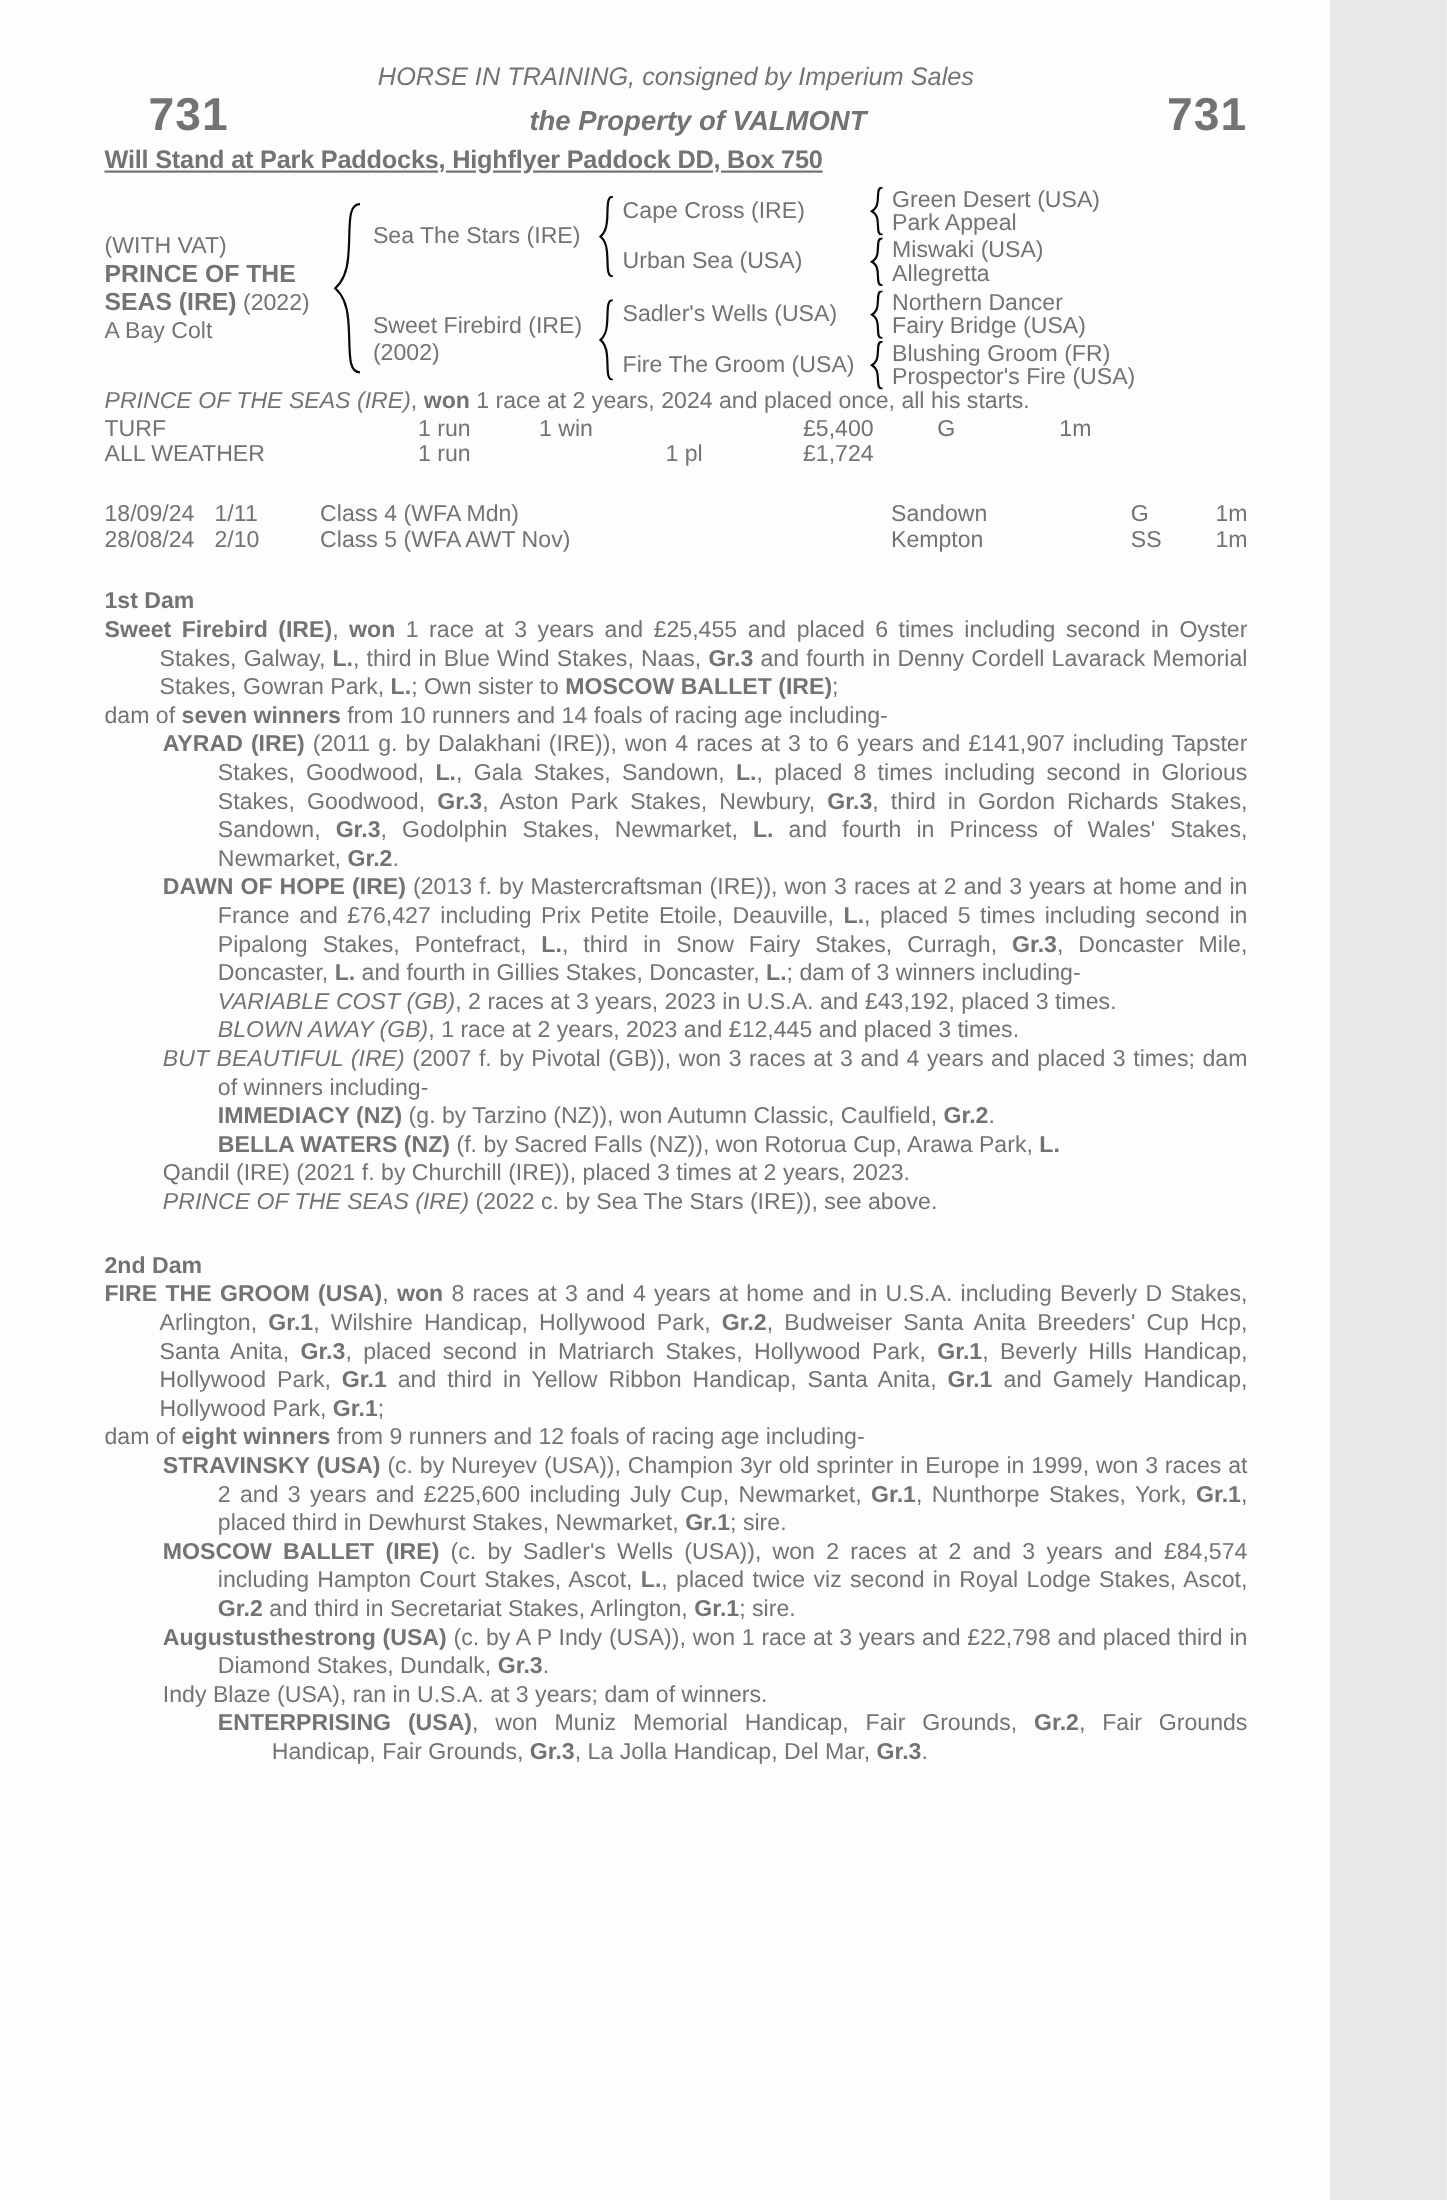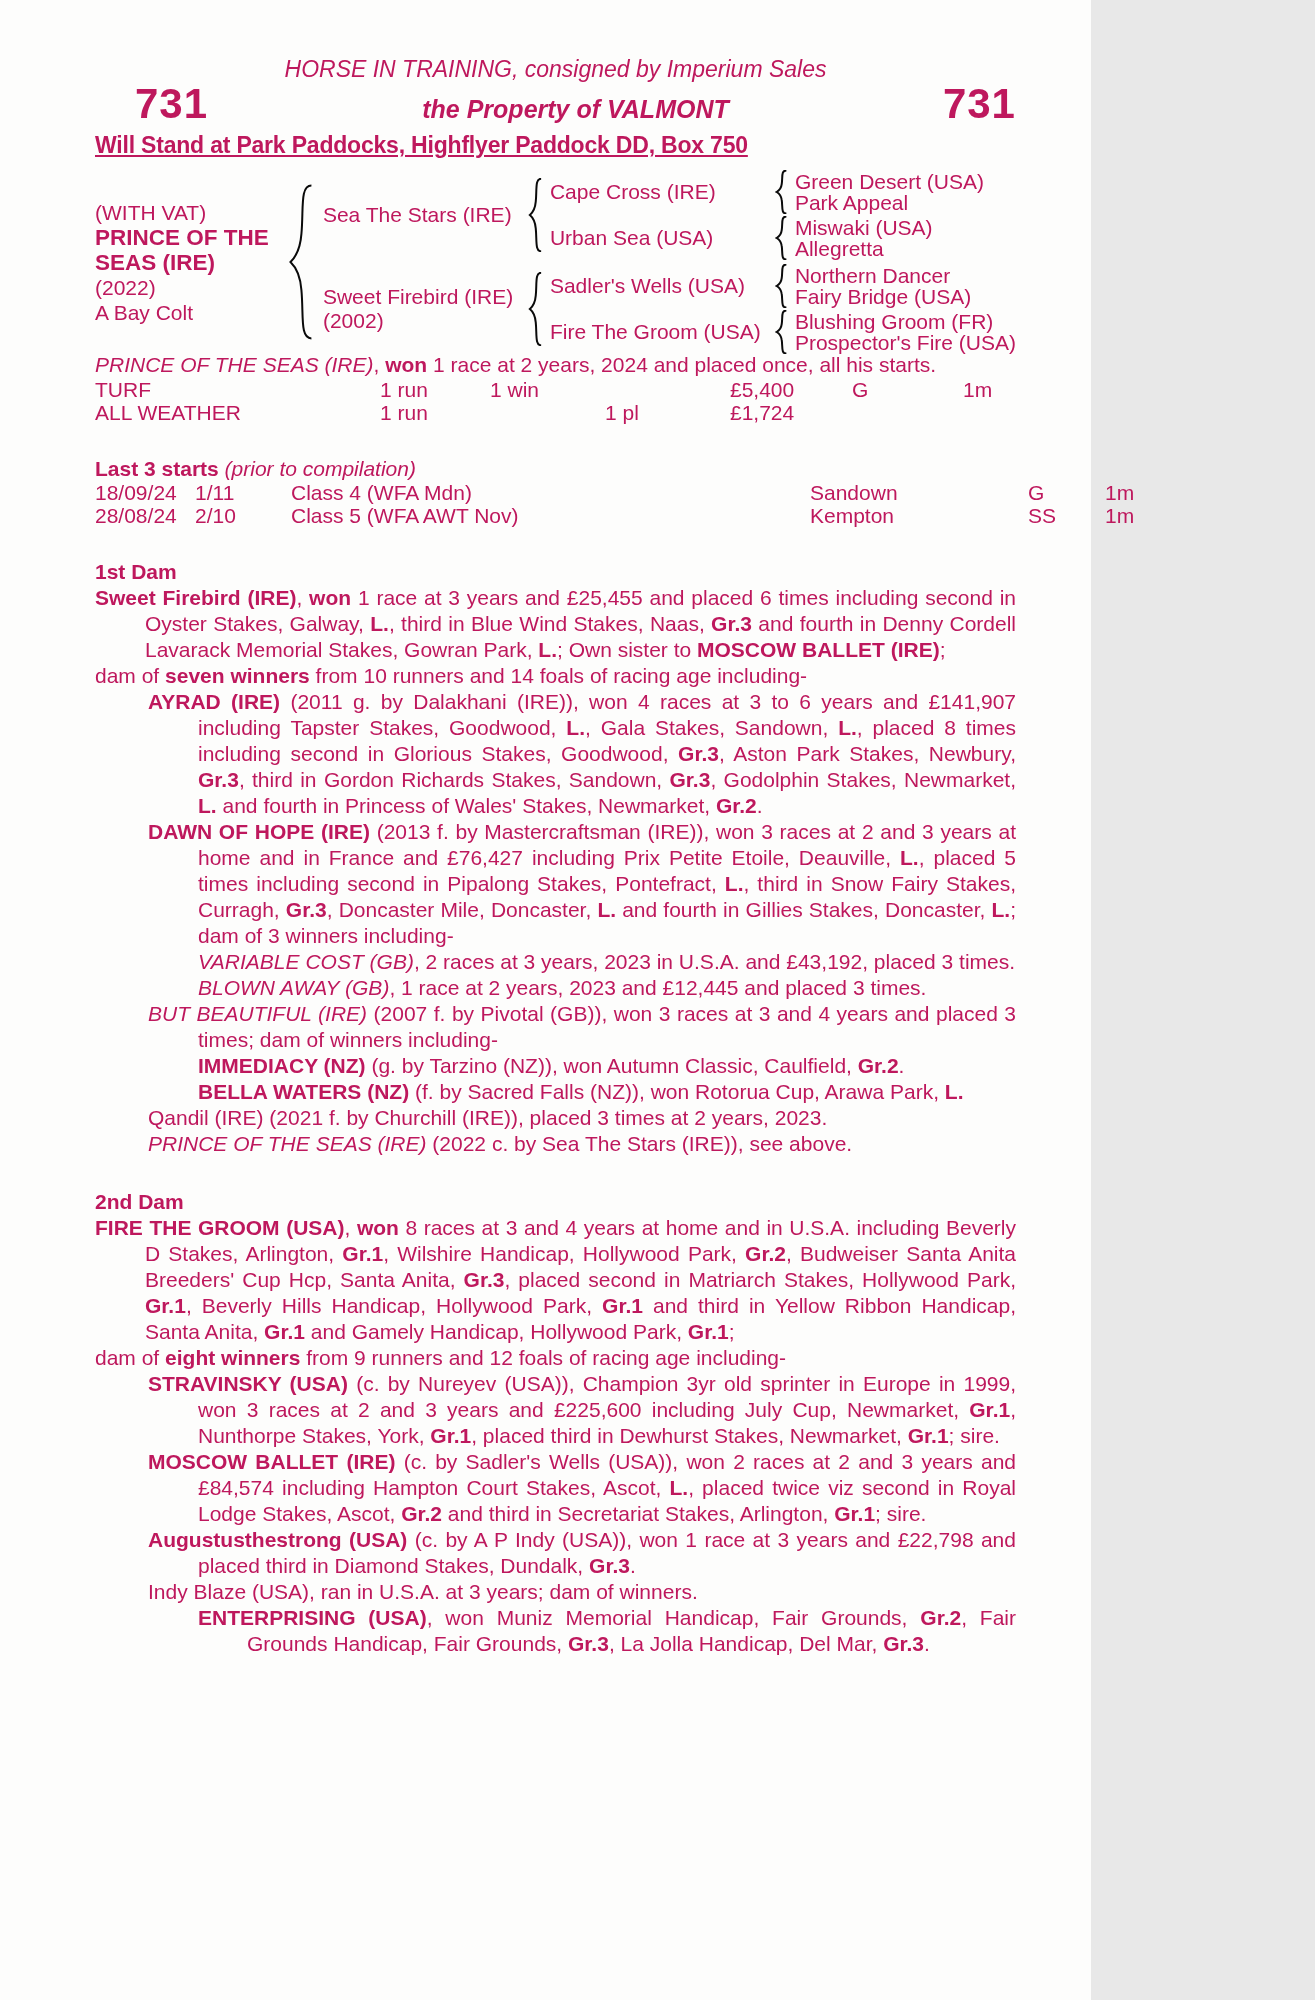--- a/index.html
+++ b/index.html
@@ -1,23 +1,23 @@
 <!DOCTYPE html>
 <html><head>
 <meta charset="utf-8">
 <style>
   html,body{margin:0;padding:0;background:#e8e8e8;}
   .page{
     position:relative;
-    width:1091px;height:2000px;
+    width:1209px;height:2000px;
     background:#fdfdfc;
     box-sizing:border-box;
     padding:52px 75px 0 95px;
     font-family:"Liberation Sans","DejaVu Sans",sans-serif;
-    color:#be185d;
+    color:#737373;
     font-size:21px;
     line-height:26px;
   }
   .b{font-weight:bold;}
   .i{font-style:italic;}
 
   
   .hdr-title{text-align:center;font-style:italic;font-size:23px;margin-top:4px;}
   .lot-row{display:flex;justify-content:space-between;align-items:baseline;margin-top:0px;margin-left:40px;}
   .lot{font-size:42px;font-weight:bold;letter-spacing:1px;line-height:44px;}
@@ -182,21 +182,20 @@
     <span>ALL WEATHER</span>
     <span>1 run</span>
     <span></span>
     <span>1 pl</span>
     <span>£1,724</span>
     <span></span>
     <span></span>
   </div>
 
   <div class="starts">
-    <div class="starts-hd"><span class="b">Last 3 starts</span><span class="i"> (prior to compilation)</span></div>
     <div class="starts-grid">
       <span>18/09/24</span>
       <span>1/11</span>
       <span>Class 4 (WFA Mdn)</span>
       <span>Sandown</span>
       <span>G</span>
       <span>1m</span>
       <span>28/08/24</span>
       <span>2/10</span>
       <span>Class 5 (WFA AWT Nov)</span>

